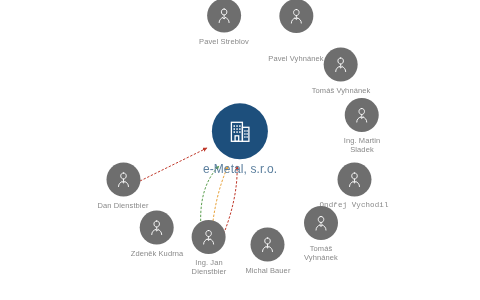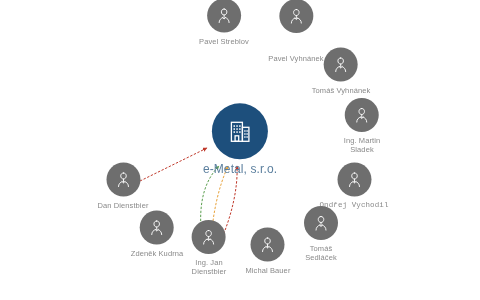--- a/index.html
+++ b/index.html
@@ -183,21 +183,21 @@
         <g fill="none" stroke="#ffffff" stroke-width="1.1" stroke-linecap="round">
           <path d="M12 4.2c-2.1 0-3.3 1.5-3.3 3.5 0 2.1 1.4 3.7 3.3 3.7s3.3-1.6 3.3-3.7c0-2-1.2-3.5-3.3-3.5z"></path>
           <path d="M6 20.5c0-3.3 2.2-5.2 4.3-6"></path>
           <path d="M18 20.5c0-3.3-2.2-5.2-4.3-6"></path>
           <path d="M12 11.4v4"></path>
           <path d="M10.3 14.5L12 16.1l1.7-1.6"></path>
         </g>
       </svg>
     </div>
     <div class="node-label">Tomáš
-Sedláček</div>
+Vyhnánek</div>
   </div>
 
   <div class="node person" style="left:268px;top:251px;">
     <div class="node-circle">
       <svg class="icon-svg" width="20" height="20" viewBox="0 0 24 24">
         <g fill="none" stroke="#ffffff" stroke-width="1.1" stroke-linecap="round">
           <path d="M12 4.2c-2.1 0-3.3 1.5-3.3 3.5 0 2.1 1.4 3.7 3.3 3.7s3.3-1.6 3.3-3.7c0-2-1.2-3.5-3.3-3.5z"></path>
           <path d="M6 20.5c0-3.3 2.2-5.2 4.3-6"></path>
           <path d="M18 20.5c0-3.3-2.2-5.2-4.3-6"></path>
           <path d="M12 11.4v4"></path>

